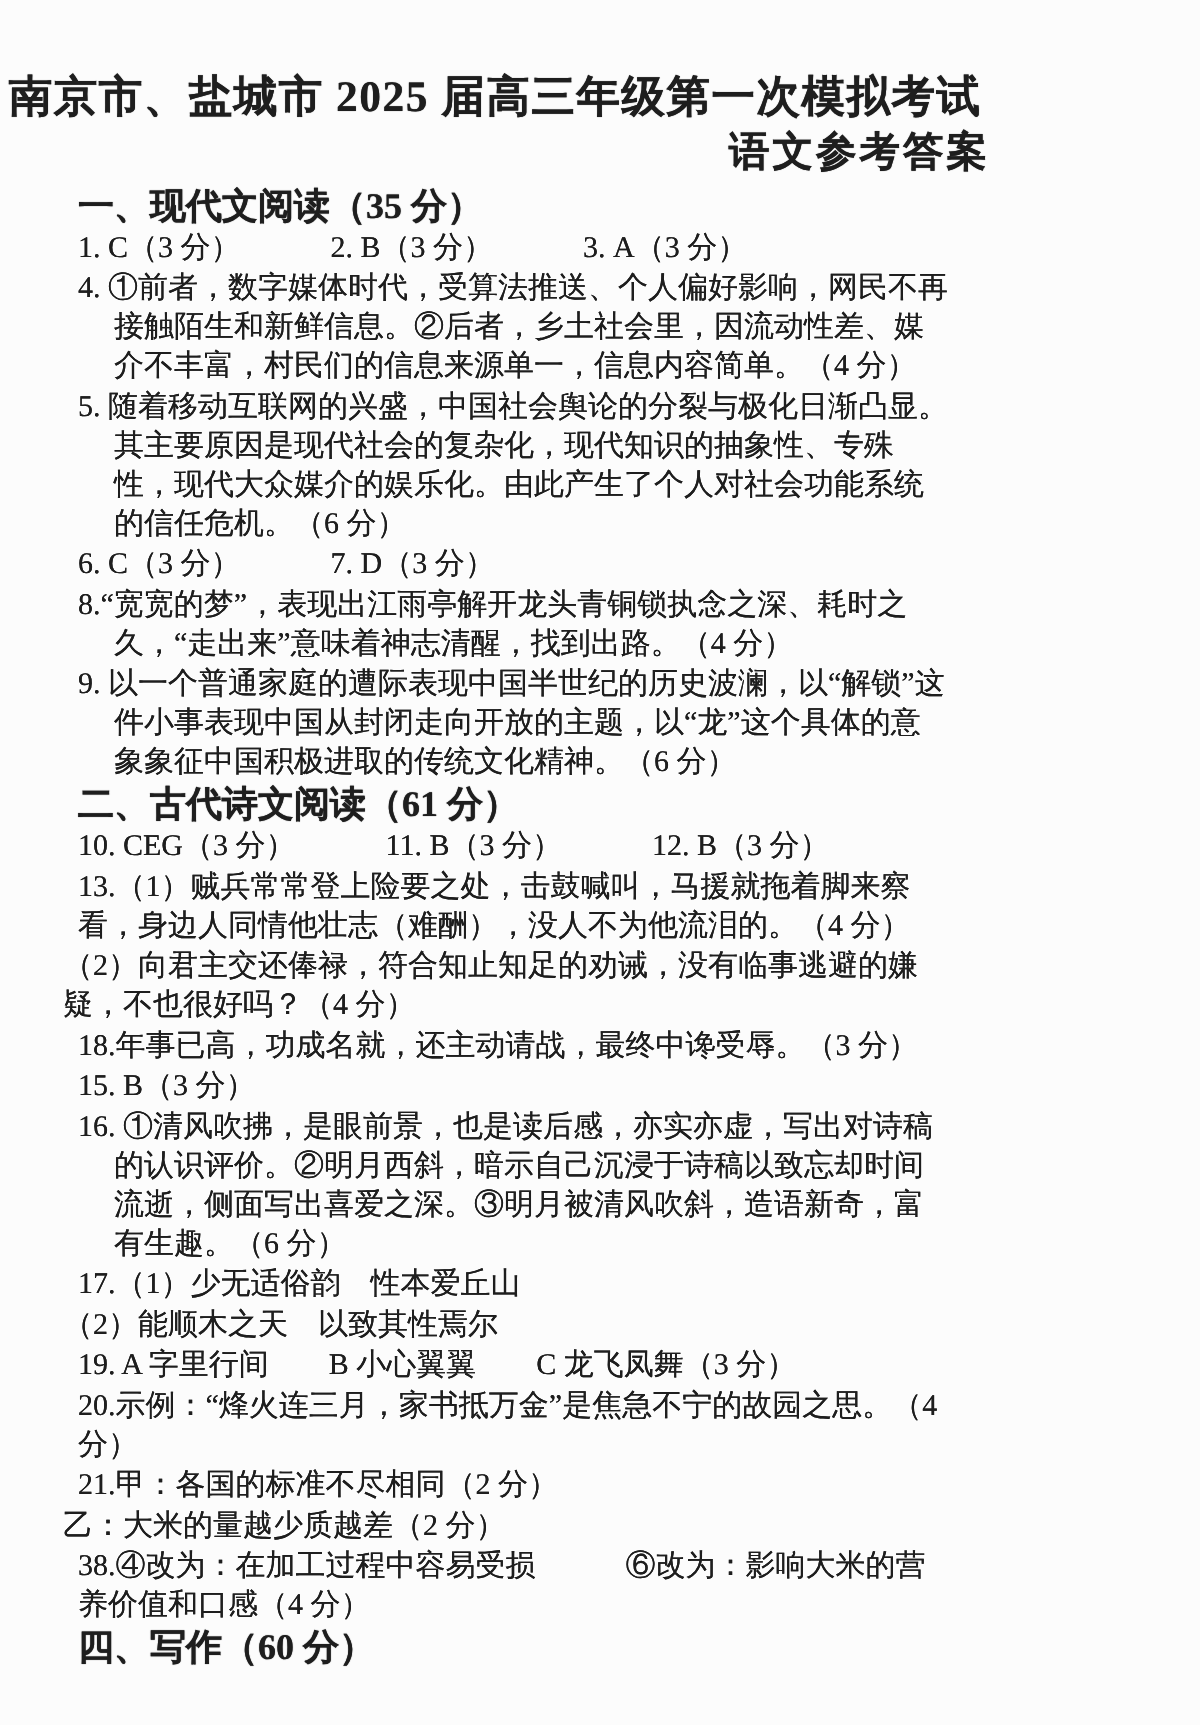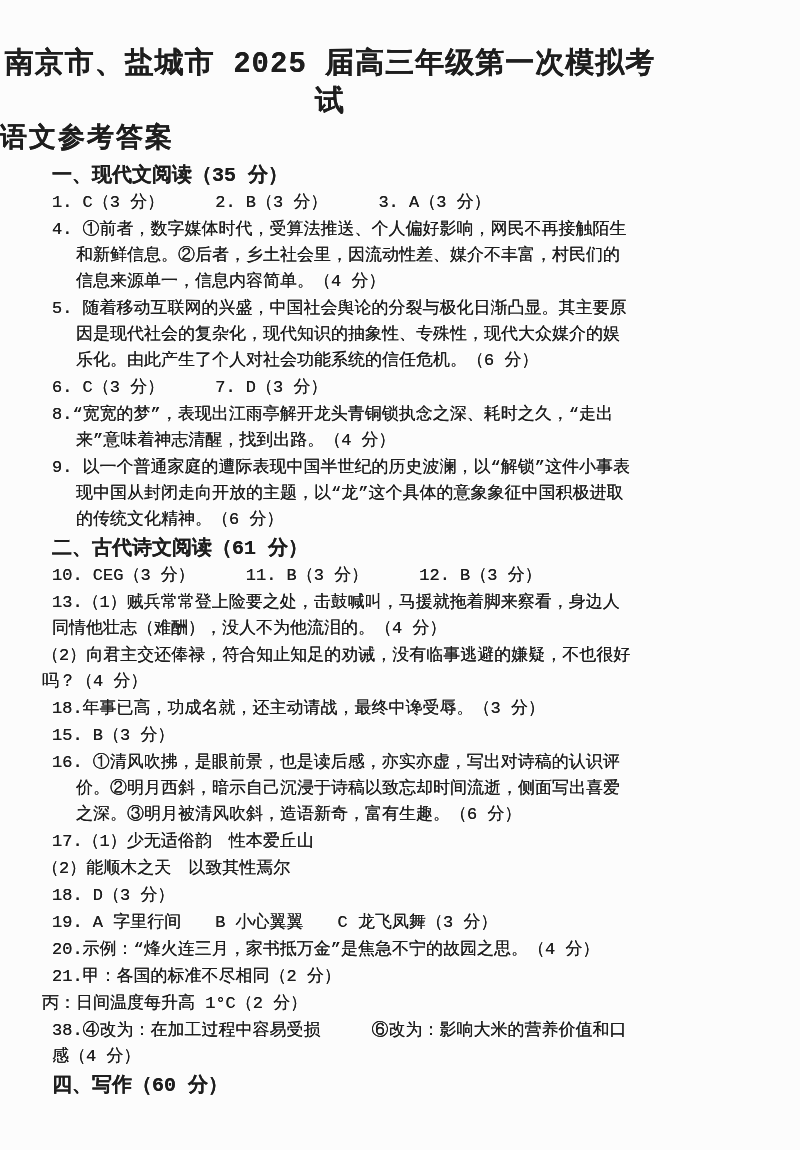--- a/index.html
+++ b/index.html
@@ -15,55 +15,54 @@
     overflow:hidden;
   }
   .page{
     width:660px;height:1150px;
     box-sizing:border-box;
     padding-top:46px;
     background:
       radial-gradient(circle at 788px 1106px, rgba(0,0,0,0.12) 0 1.5px, transparent 2.5px),
       radial-gradient(circle at 792px 1042px, rgba(0,0,0,0.10) 0 1px, transparent 2px),
       var(--paper);
-    font-family: Liberation Mono, monospace;
   }
   .doc-title{
     margin:0;
     text-align:center;
     font-size:29px;
     line-height:38px;
     font-weight:bold;
     letter-spacing:1px;
     text-shadow:0 0 0.5px currentColor;
   }
   .doc-subtitle{
     margin:0 0 7px 0;
-    text-align:left;
+    text-align:right;
     font-size:27px;
     line-height:34px;
     font-weight:bold;
     letter-spacing:2px;
     text-shadow:0 0 0.5px currentColor;
   }
   .lines{
     padding:0;
   }
   .line{
-    font-size:17px;
+    font-size:20px;
     line-height:26px;
     padding-left:52px;
     padding-right:28px;
     margin:0 0 1px 0;
     text-shadow:0 0 0.35px currentColor;
     word-break:break-all;
   }
   .line.heading{
     font-weight:bold;
-    font-size:20px;
+    font-size:24px;
     margin-top:3px;
     text-shadow:0 0 0.6px currentColor;
   }
   .line.hang{
     padding-left:76px;
     text-indent:-24px;
   }
   .line.indent{
     padding-left:42px;
   }
@@ -84,21 +83,20 @@
       <div class="line hang">9. 以一个普通家庭的遭际表现中国半世纪的历史波澜，以“解锁”这件小事表现中国从封闭走向开放的主题，以“龙”这个具体的意象象征中国积极进取的传统文化精神。（6 分）</div>
       <div class="line heading">二、古代诗文阅读（61 分）</div>
       <div class="line plain">10. CEG（3 分）　　　11. B（3 分）　　　12. B（3 分）</div>
       <div class="line plain">13.（1）贼兵常常登上险要之处，击鼓喊叫，马援就拖着脚来察看，身边人同情他壮志（难酬），没人不为他流泪的。（4 分）</div>
       <div class="line indent">（2）向君主交还俸禄，符合知止知足的劝诫，没有临事逃避的嫌疑，不也很好吗？（4 分）</div>
       <div class="line plain">18.年事已高，功成名就，还主动请战，最终中谗受辱。（3 分）</div>
       <div class="line plain">15. B（3 分）</div>
       <div class="line hang">16. ①清风吹拂，是眼前景，也是读后感，亦实亦虚，写出对诗稿的认识评价。②明月西斜，暗示自己沉浸于诗稿以致忘却时间流逝，侧面写出喜爱之深。③明月被清风吹斜，造语新奇，富有生趣。（6 分）</div>
       <div class="line plain">17.（1）少无适俗韵　性本爱丘山</div>
       <div class="line indent">（2）能顺木之天　以致其性焉尔</div>
-      <div class="line plain">18. D（3 分）</div>
       <div class="line plain">19. A 字里行间　　B 小心翼翼　　C 龙飞凤舞（3 分）</div>
       <div class="line plain">20.示例：“烽火连三月，家书抵万金”是焦急不宁的故园之思。（4 分）</div>
       <div class="line plain">21.甲：各国的标准不尽相同（2 分）</div>
-      <div class="line indent">丙：日间温度每升高 1°C（2 分）</div>
+      <div class="line indent">乙：大米的量越少质越差（2 分）</div>
       <div class="line plain">38.④改为：在加工过程中容易受损　　　⑥改为：影响大米的营养价值和口感（4 分）</div>
       <div class="line heading">四、写作（60 分）</div>
     </div>
 </div>
 
 </body></html>

